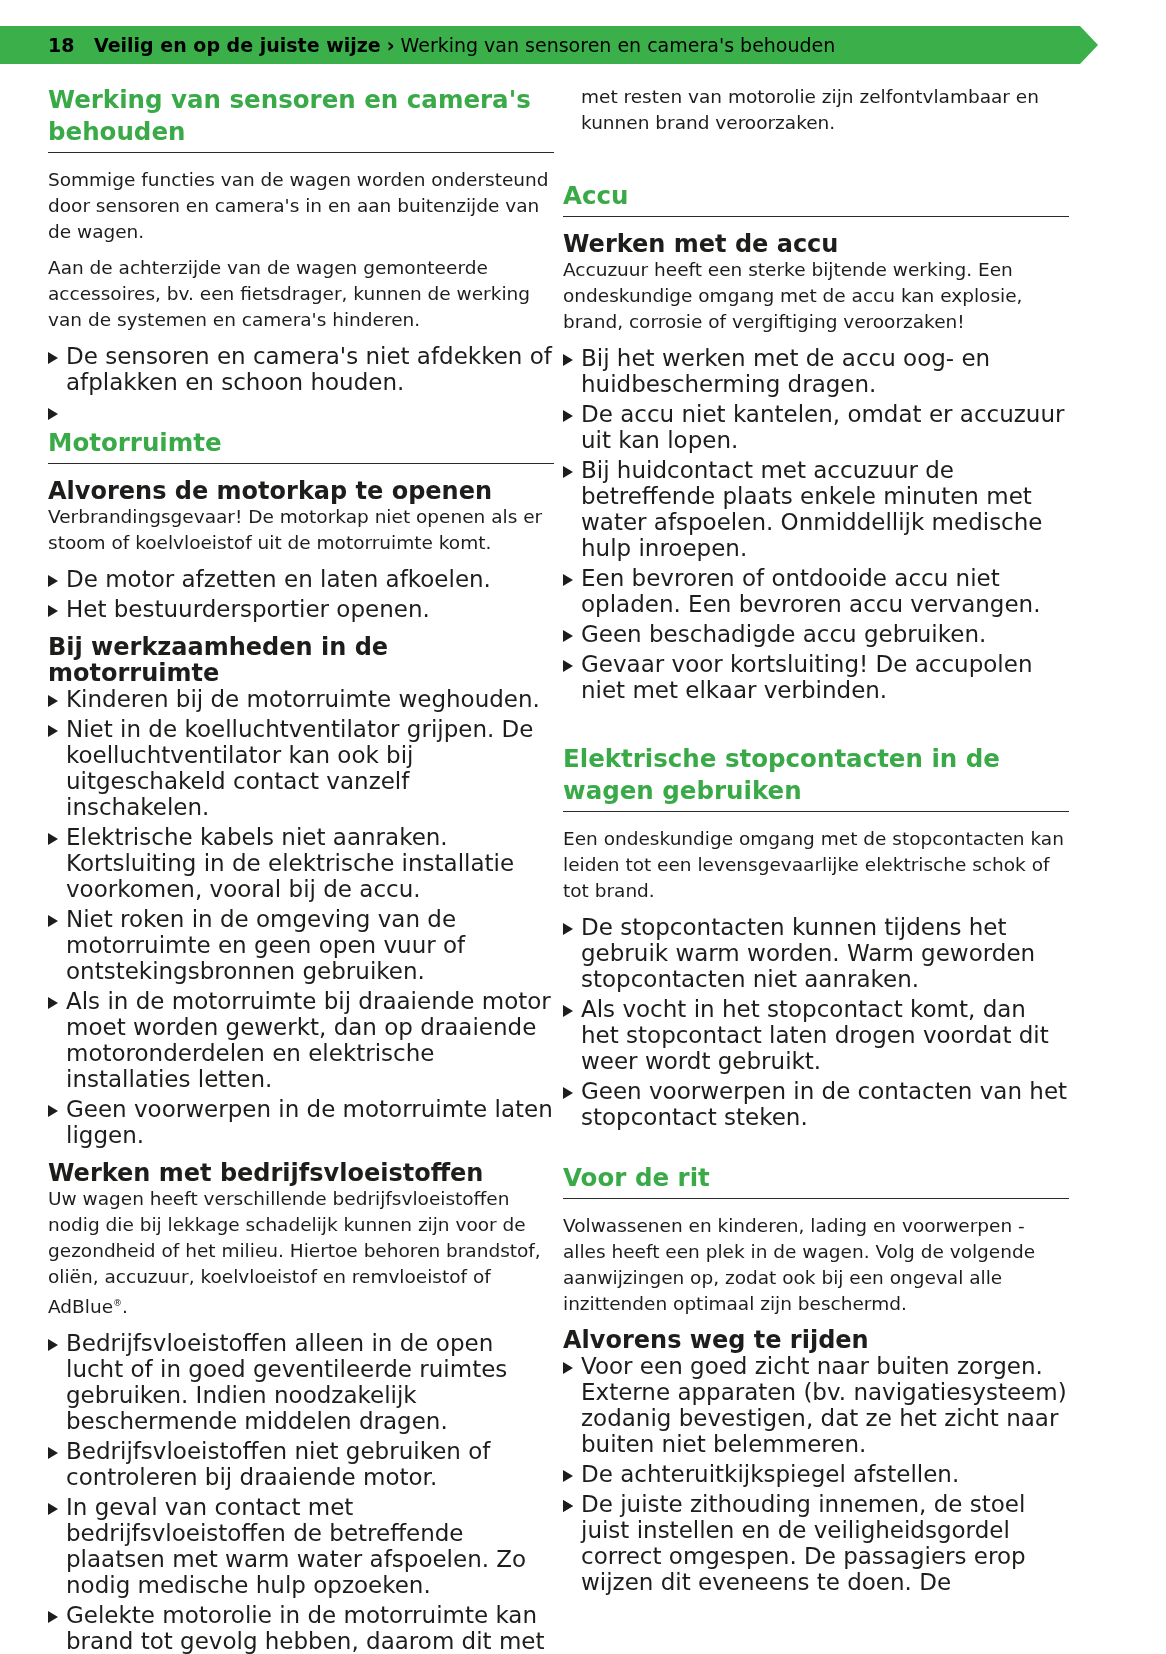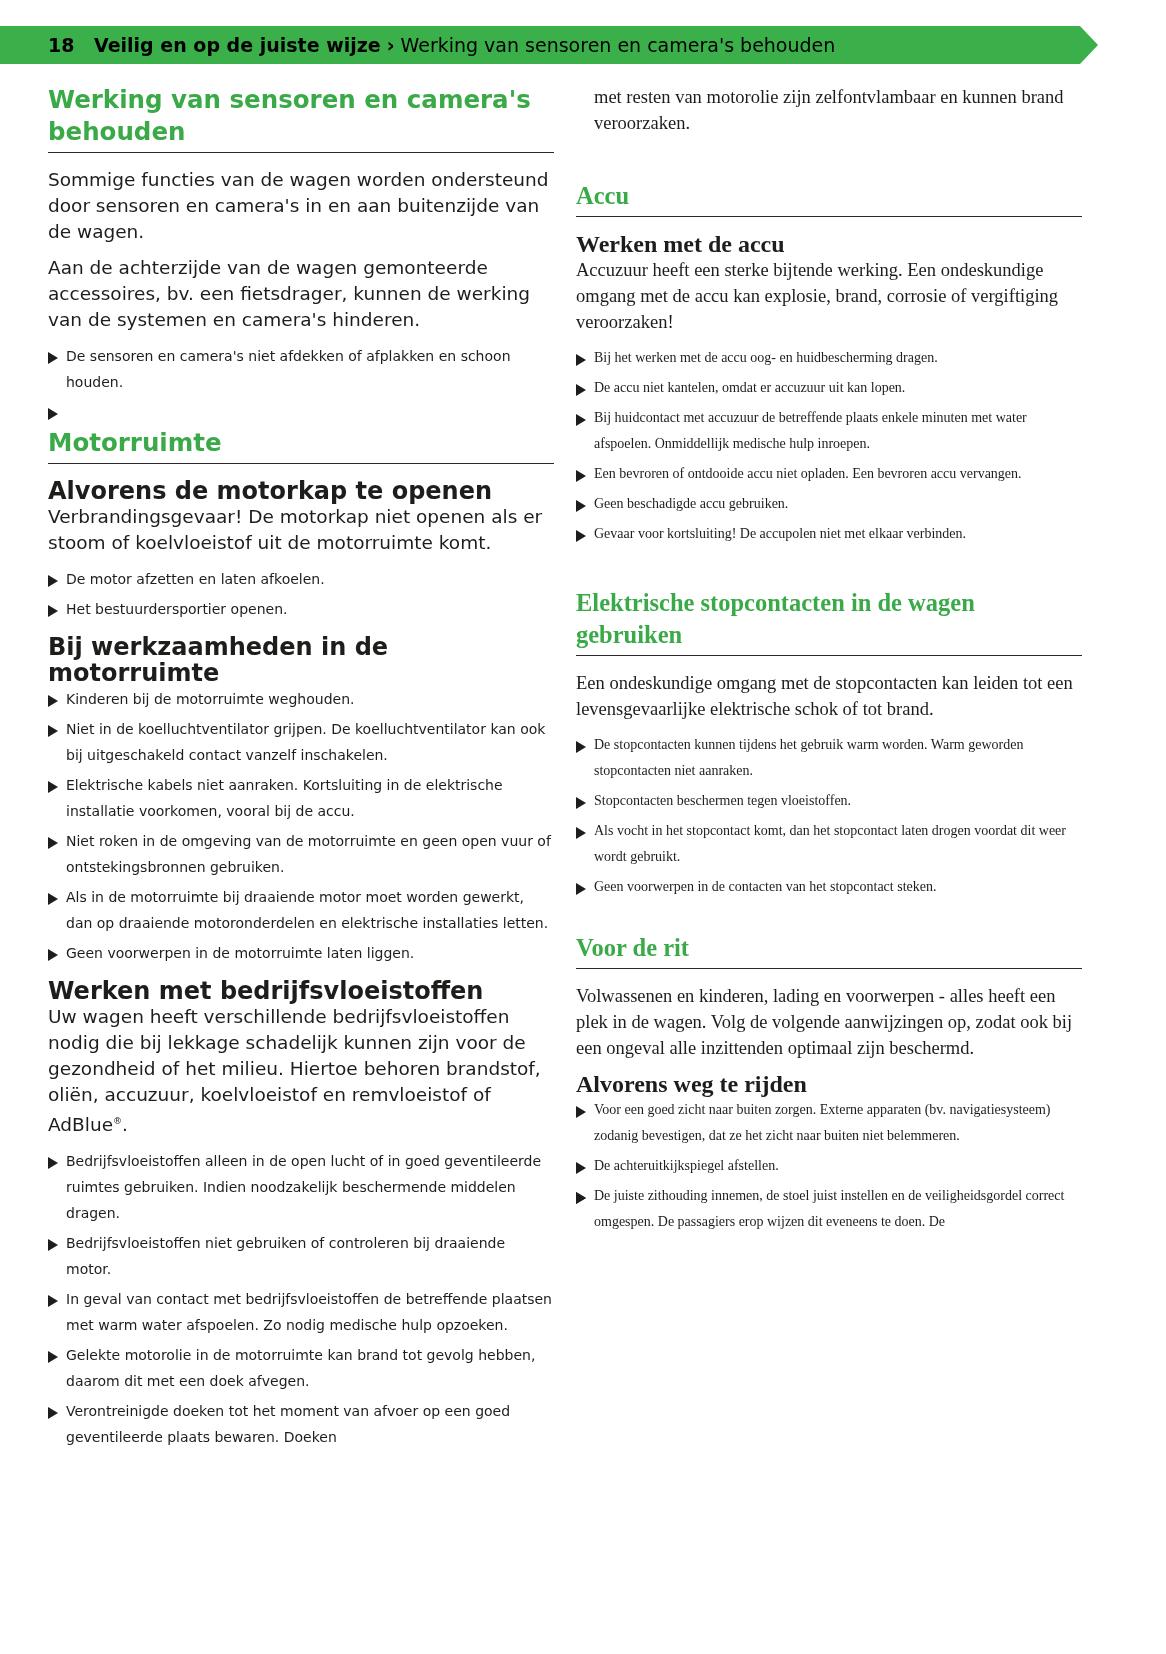--- a/index.html
+++ b/index.html
@@ -13,34 +13,34 @@
       clip-path: polygon(0 0, 1080px 0, 1098px 50%, 1080px 100%, 0 100%);
       display: flex; align-items: center; color: #000000; font-size: 19px;
     }
     .header-bar .page-num { margin-left: 48px; font-weight: bold; width: 46px; }
     .header-bar .crumb-parent { font-weight: bold; text-align: right; }
     .header-bar .crumb-sep { margin: 0 6px; font-weight: bold; }
     .header-bar .crumb-current { font-weight: normal; }
 
     .col { position: absolute; top: 84px; width: 506px; }
     .col-left { left: 48px; }
-    .col-right { left: 576px; width: 506px; font-family: Liberation Serif, serif; }
+    .col-right { left: 563px; width: 506px; }
 
     .section-title {
       color: #3aaa48; font-weight: bold; font-size: 24.5px; line-height: 32px;
       margin: 0; padding-bottom: 4px; border-bottom: 1.5px solid #2b2b2b;
     }
     .section { margin-bottom: 32px; }
     .section-body { margin-top: 14px; }
     p { margin: 0 0 10px 0; font-size: 18.5px; line-height: 26px; }
     .sub-title { font-weight: bold; font-size: 24px; line-height: 26px; margin: 0; }
     .sub-block { margin-bottom: 12px; }
     ul.bullets { list-style: none; margin: 0 0 0 0; padding: 0; }
     ul.bullets li {
-      position: relative; padding-left: 18px; font-size: 14px; line-height: 26px;
+      position: relative; padding-left: 18px; font-size: 23px; line-height: 26px;
       margin-bottom: 4px;
     }
     ul.bullets li .tri {
       position: absolute; left: 0; top: 9px; width: 0; height: 0;
       border-top: 6px solid transparent; border-bottom: 6px solid transparent;
       border-left: 10px solid #1d1d1b;
     }
     .cont-text { font-size: 18.5px; line-height: 26px; margin: 0 0 44px 18px; }
     sup { font-size: 9px; }
   </style>
@@ -125,21 +125,20 @@
       </ul>
     </div>
   </div>
 
   <div class="section" style="margin-top:40px;">
     <h2 class="section-title">Elektrische stopcontacten in de wagen gebruiken</h2>
     <div class="section-body">
       <p>Een ondeskundige omgang met de stopcontacten kan leiden tot een levensgevaarlijke elektrische schok of tot brand.</p>
       <ul class="bullets">
         <li><span class="tri"></span><span>De stopcontacten kunnen tijdens het gebruik warm worden. Warm geworden stopcontacten niet aanraken.</span></li>
-        <li><span class="tri"></span><span>Stopcontacten beschermen tegen vloeistoffen.</span></li>
         <li><span class="tri"></span><span>Als vocht in het stopcontact komt, dan het stopcontact laten drogen voordat dit weer wordt gebruikt.</span></li>
         <li><span class="tri"></span><span>Geen voorwerpen in de contacten van het stopcontact steken.</span></li>
       </ul>
     </div>
   </div>
 
   <div class="section" style="margin-top:28px;">
     <h2 class="section-title">Voor de rit</h2>
     <div class="section-body">
       <p>Volwassenen en kinderen, lading en voorwerpen - alles heeft een plek in de wagen. Volg de volgende aanwijzingen op, zodat ook bij een ongeval alle inzittenden optimaal zijn beschermd.</p>

